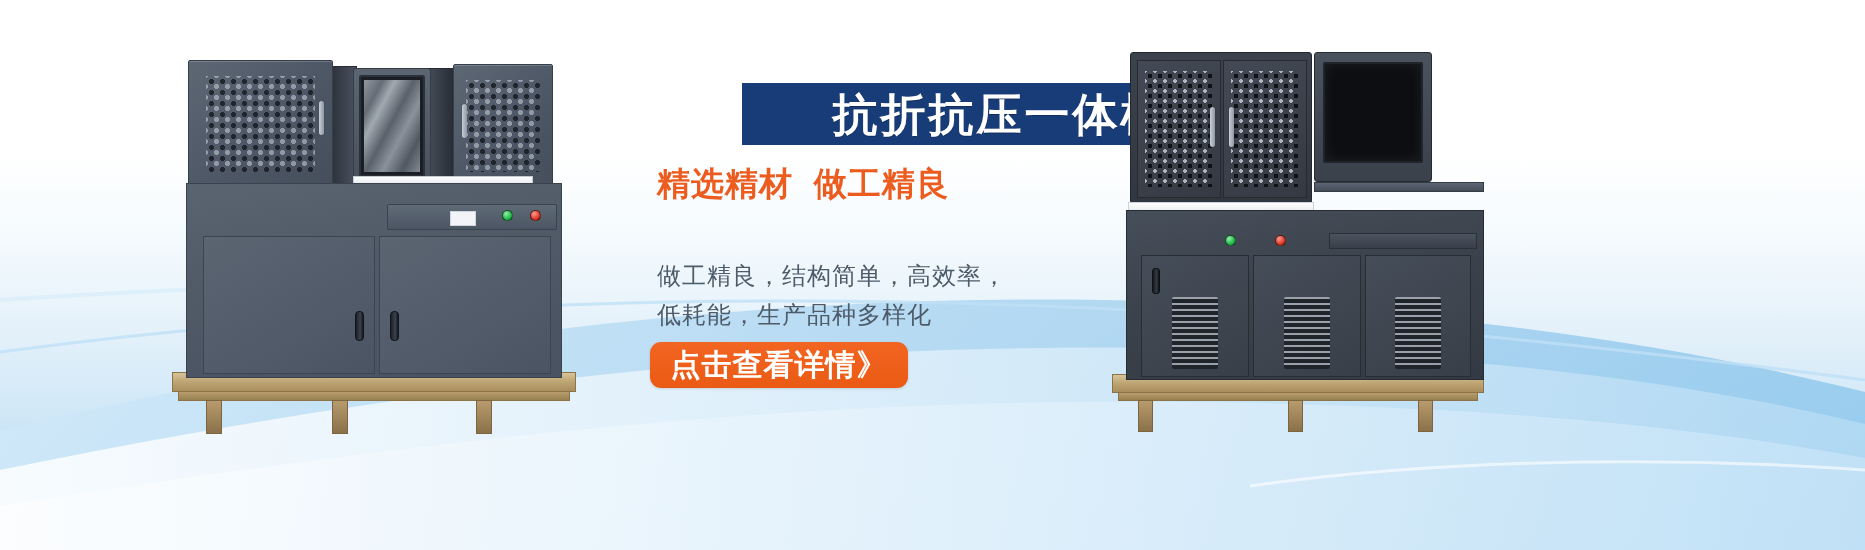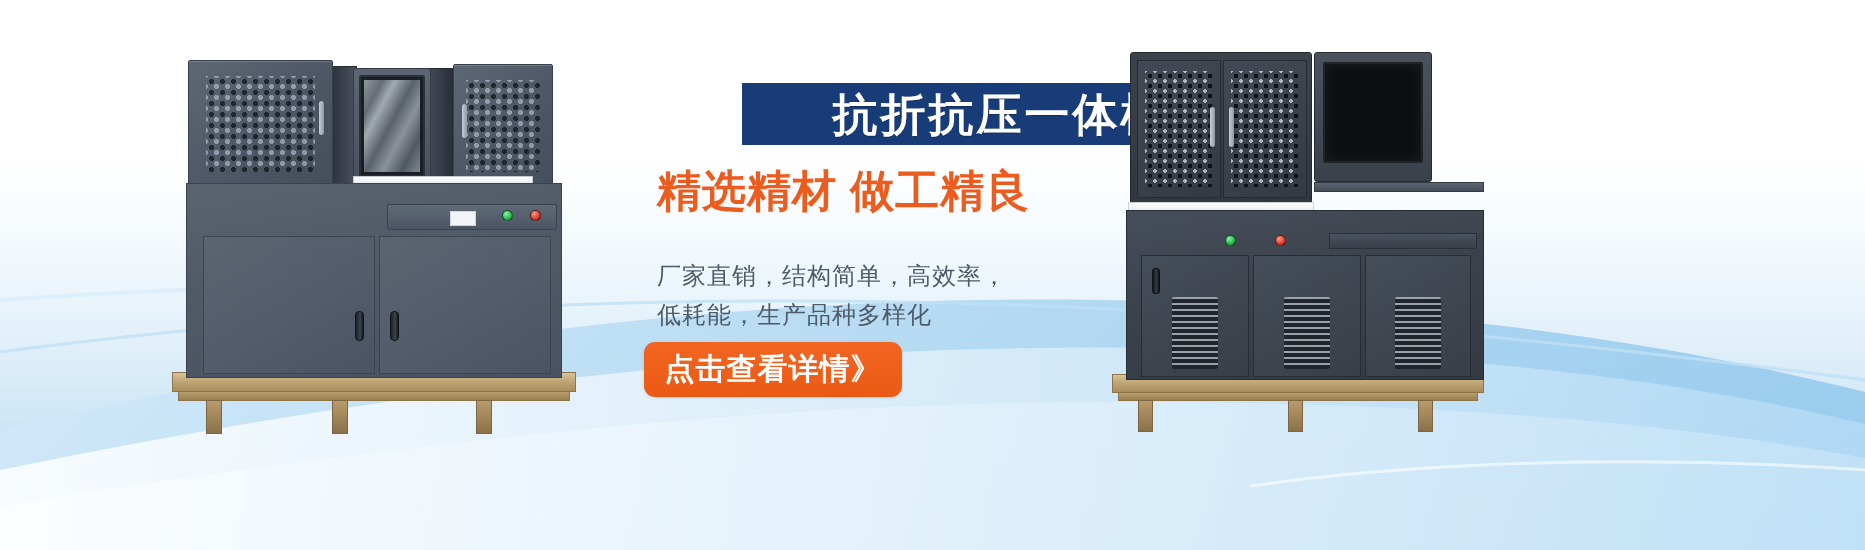--- a/index.html
+++ b/index.html
@@ -214,38 +214,38 @@
     display:flex; align-items:center; justify-content:center;
   }
   #title-text {
     font-family:"DejaVu Sans", sans-serif;
     font-size:45px; font-weight:bold; color:#ffffff;
     letter-spacing:3px; line-height:1;
     text-shadow:0 1px 0 rgba(0,0,0,.25);
   }
   .headline {
     position:absolute; left:0;
-    font-family:Liberation Sans, sans-serif;
-    font-size:44px; font-weight:bold;
+    font-family:Liberation Mono, monospace;
+    font-size:33px; font-weight:bold;
     letter-spacing:1px; white-space:nowrap;
   }
   #headline-1 { top:92px; left:17px; color:#ec5c1f; }
   #headline-2 { top:139px; left:17px; color:#1b3f7d; }
 
   .subline {
     position:absolute; left:17px;
     font-family:"DejaVu Sans", sans-serif;
     font-size:24px; color:#4d5b68; letter-spacing:1px; white-space:nowrap;
   }
   #subline-1 { top:190px; }
   #subline-2 { top:229px; }
 
   #cta-button {
-    position:absolute; left:4px; top:272px;
-    width:258px; height:55px;
+    position:absolute; left:10px; top:272px;
+    width:258px; height:46px;
     background:linear-gradient(to bottom,#f26522 0%,#ea5a14 100%);
     border-radius:11px;
     display:flex; align-items:center; justify-content:center;
     cursor:pointer;
     box-shadow:0 1px 3px rgba(0,0,0,.12);
   }
   #cta-text {
     font-family:"DejaVu Sans", sans-serif;
     font-size:30px; font-weight:bold; color:#ffffff;
     letter-spacing:1px; white-space:nowrap;
@@ -328,21 +328,21 @@
   </div>
 
   <div id="text-block">
 
     <div id="title-bar">
       <span id="title-text">抗折抗压一体机</span>
     </div>
 
     <div class="headline" id="headline-1">精选精材 做工精良</div>
 
-    <div class="subline" id="subline-1">厂家直销，结构简单，高效率，</div>
+    <div class="subline" id="subline-1">做工精良，结构简单，高效率，</div>
     <div class="subline" id="subline-2">低耗能，生产品种多样化</div>
 
     <div id="cta-button">
       <span id="cta-text">点击查看详情》</span>
     </div>
   </div>
 
   <div class="machine" id="machine-right">
 
     <div class="pallet" style="left:4px; top:332px; width:372px; height:58px;">

